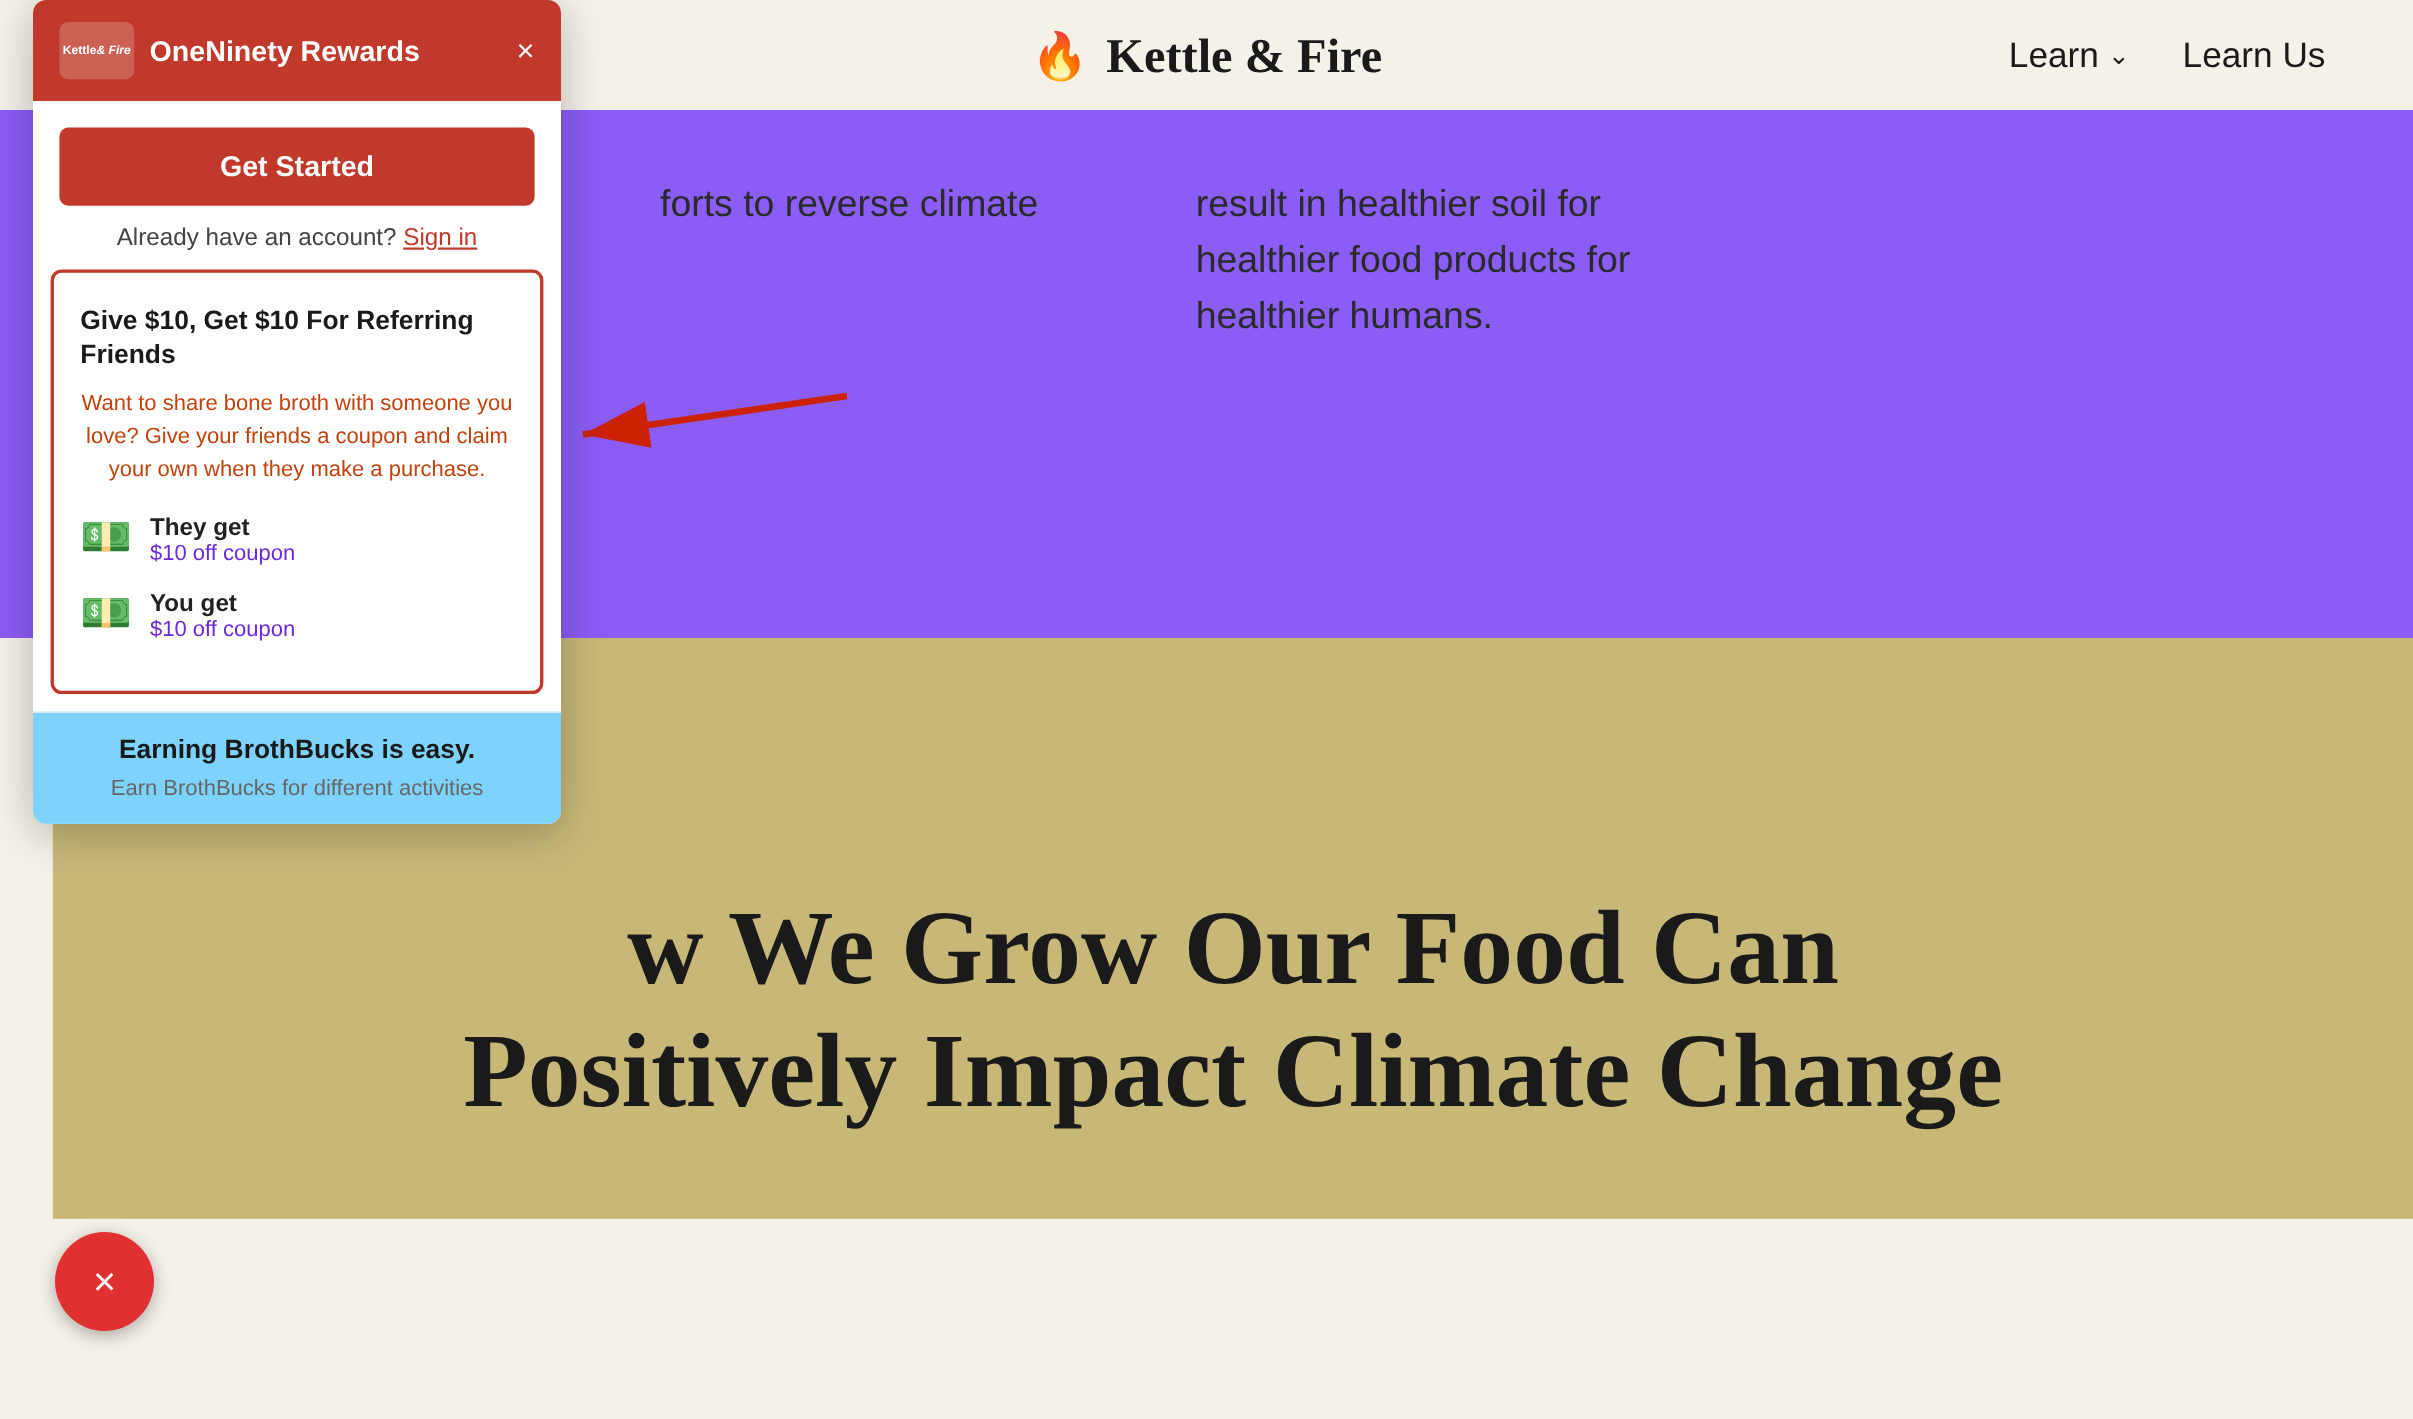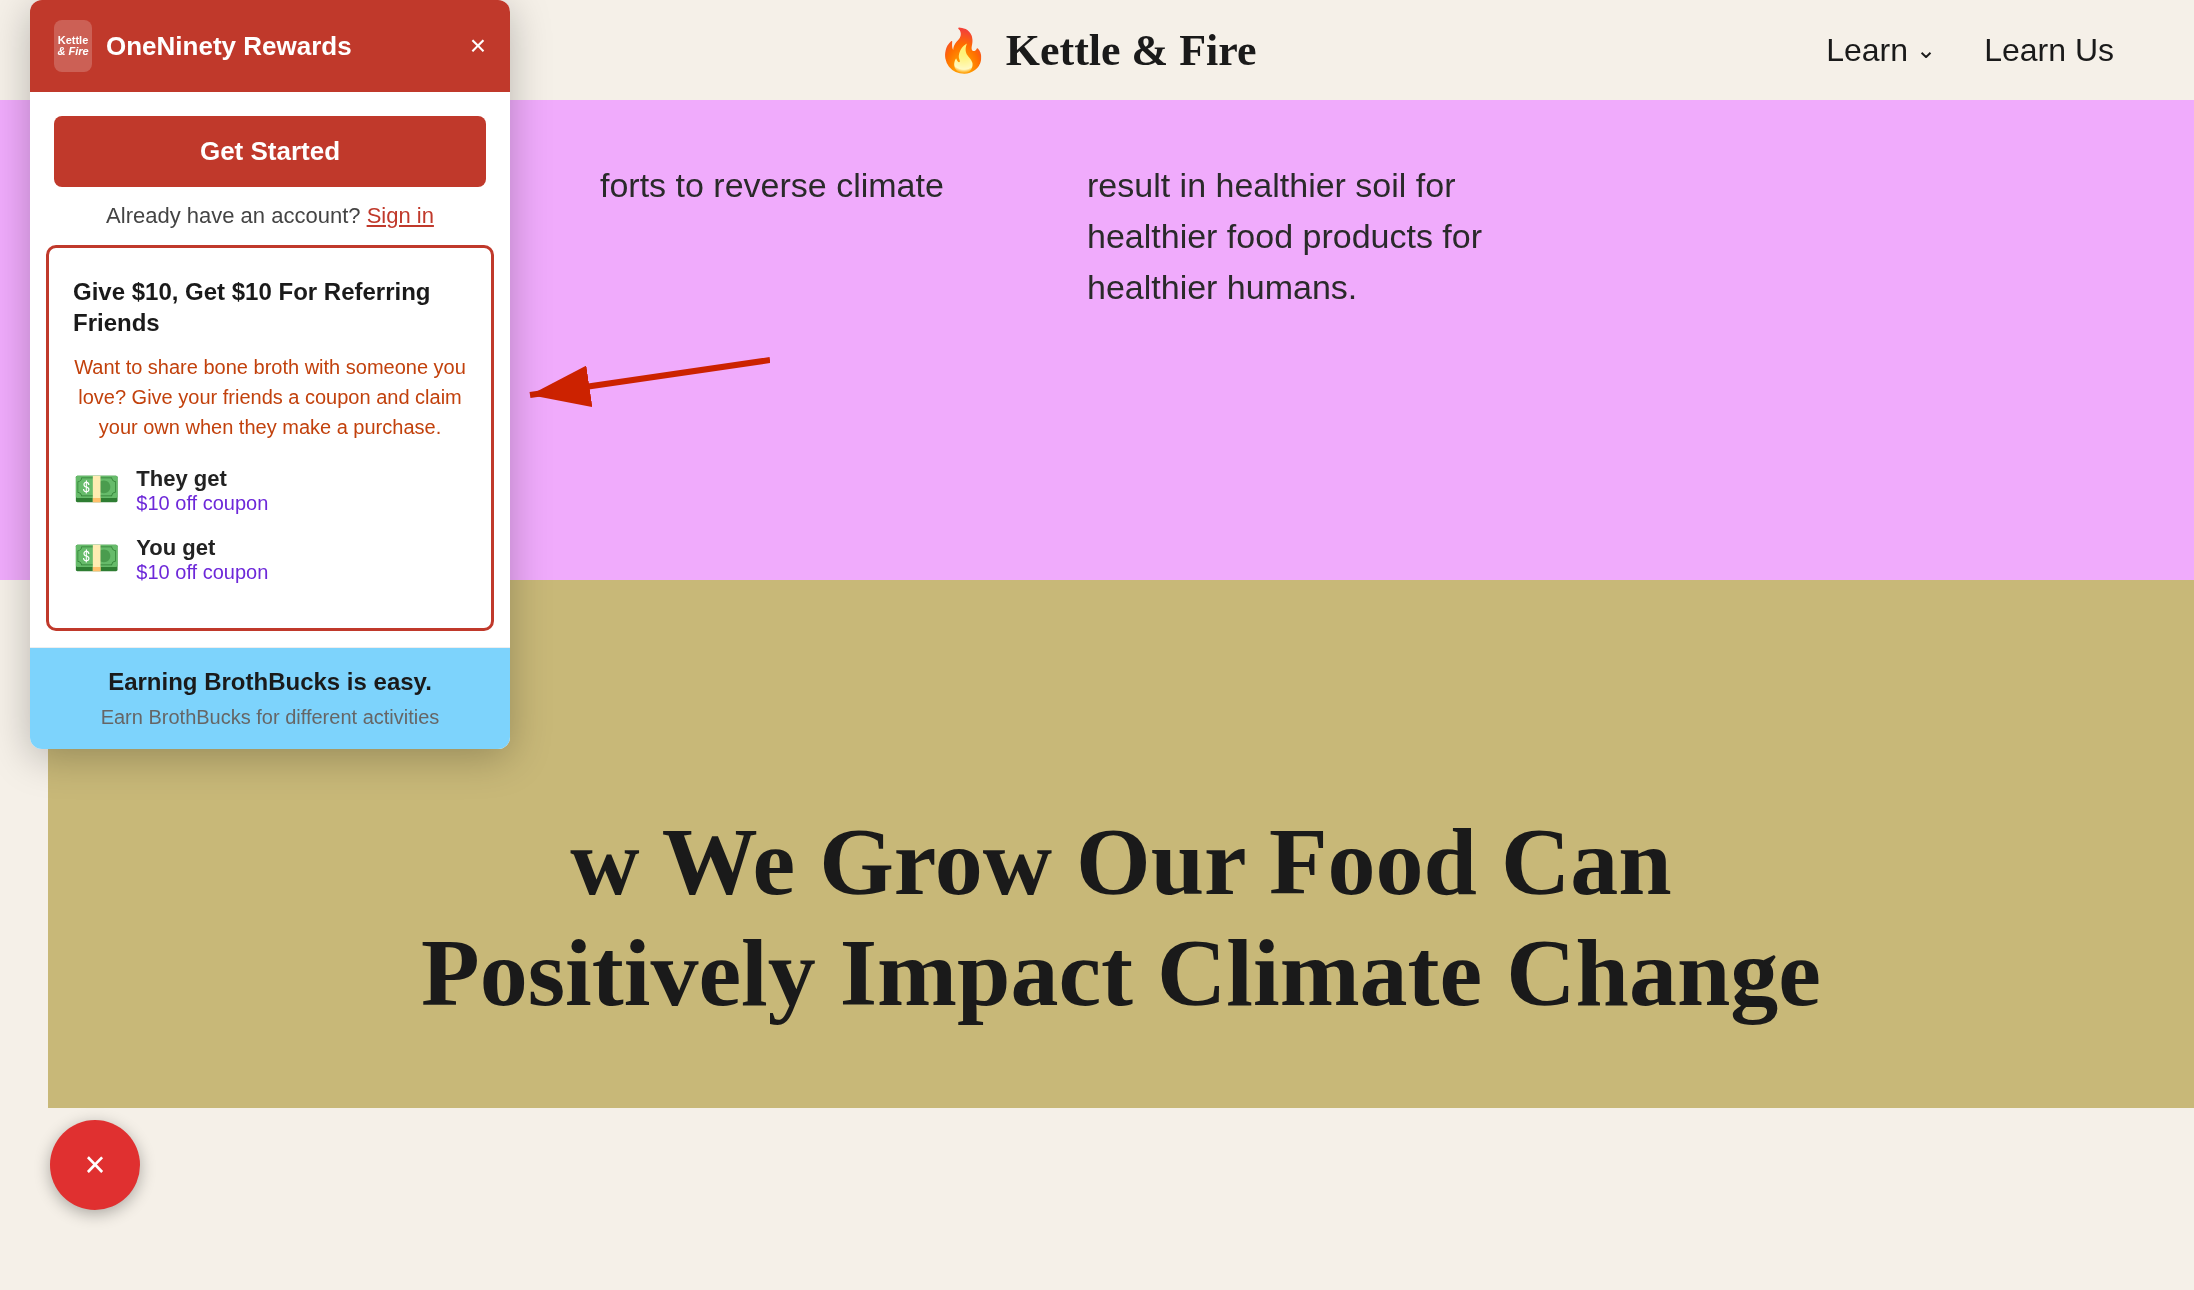--- a/index.html
+++ b/index.html
@@ -63,21 +63,21 @@
     
     .bg-content {
       position: absolute;
       top: 100px;
       left: 0; right: 0;
       bottom: 0;
     }
 
     
     .upper-section {
-      background: #f0abfc;
+      background: #8b5cf6;
       height: 480px;
       display: flex;
       align-items: flex-start;
       padding: 40px 700px 40px 600px;
       gap: 80px;
     }
     .upper-col {
       flex: 1;
       padding-top: 20px;
     }
@@ -128,26 +128,26 @@
       justify-content: space-between;
     }
     .popup-header-left {
       display: flex;
       align-items: center;
       gap: 14px;
     }
     .popup-logo-badge {
       background: rgba(255,255,255,0.2);
       border-radius: 8px;
-      width: 38px;
+      width: 68px;
       height: 52px;
       display: flex;
       align-items: center;
       justify-content: center;
-      flex-direction: column;
+      flex-direction: row;
     }
     .popup-logo-badge-top {
       font-size: 11px;
       color: #fff;
       font-weight: 700;
       line-height: 1;
       text-align: center;
     }
     .popup-logo-badge-bottom {
       font-size: 11px;

